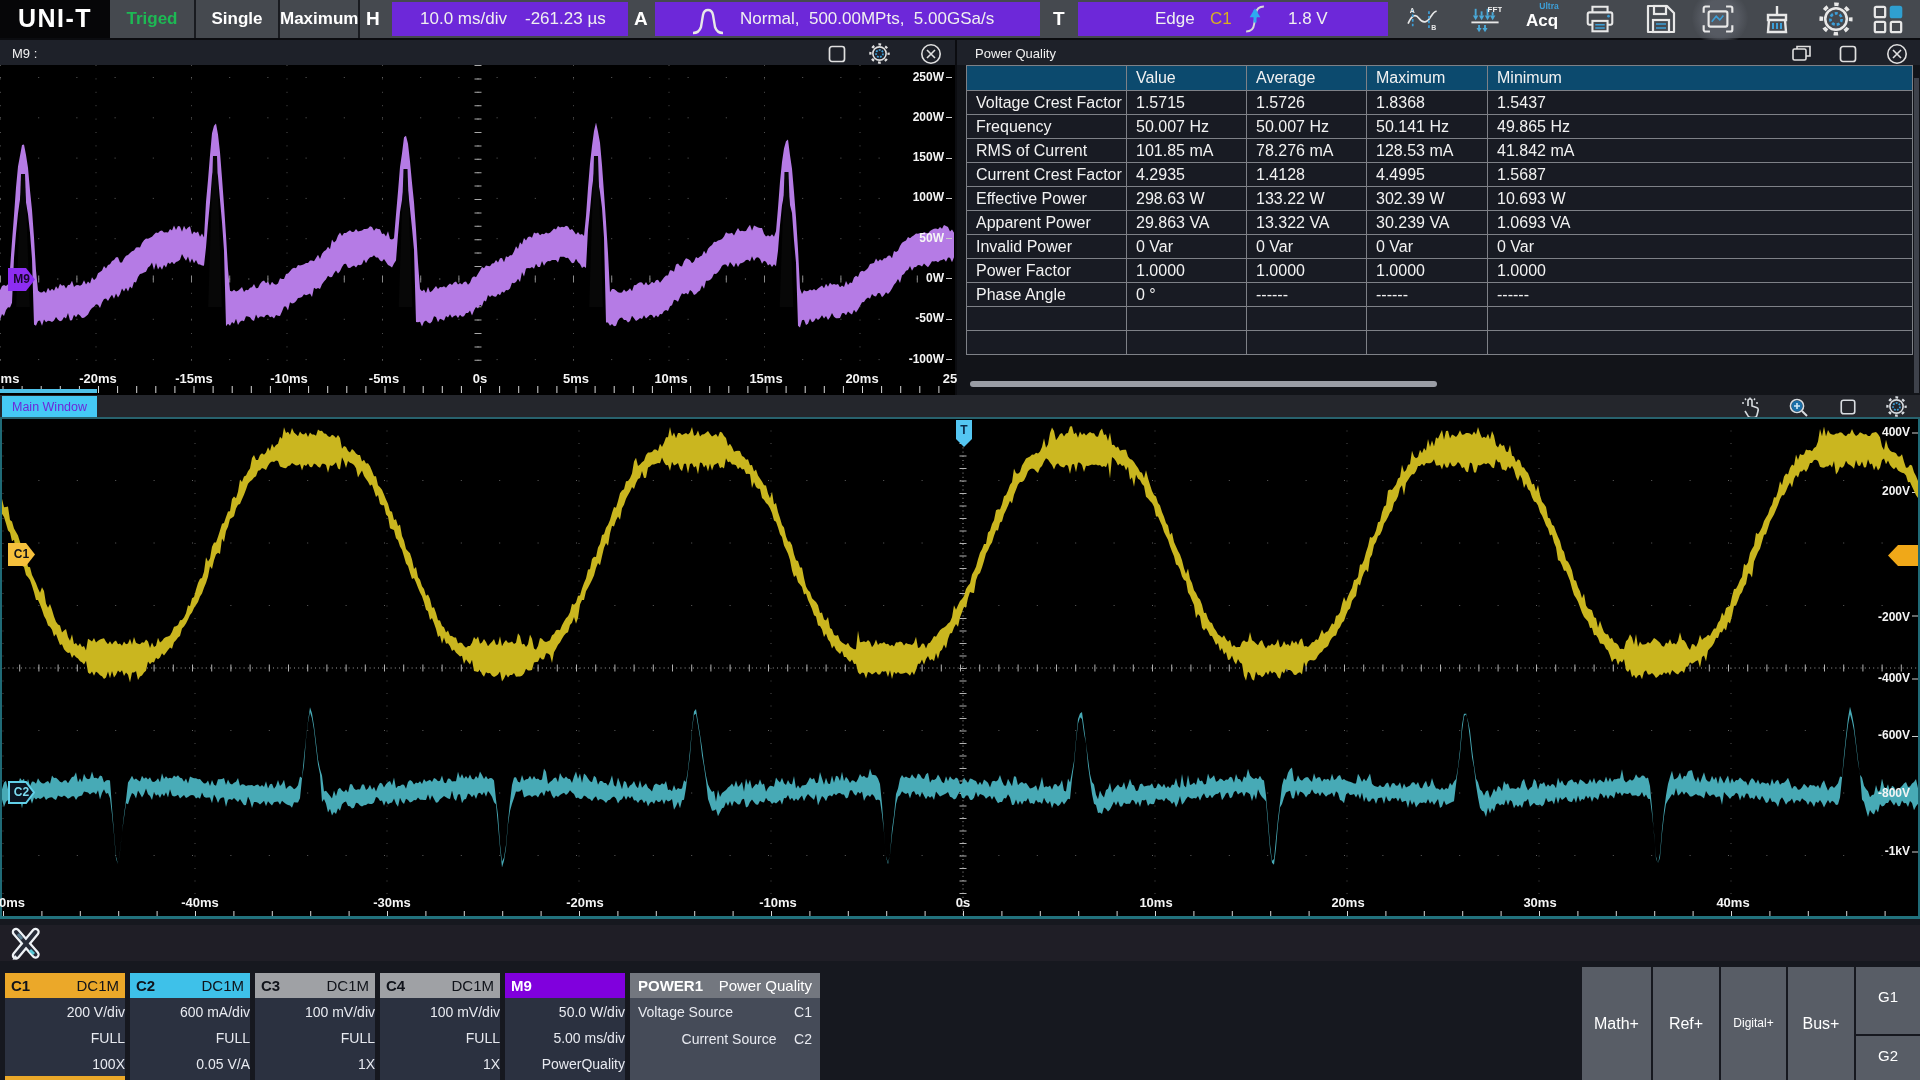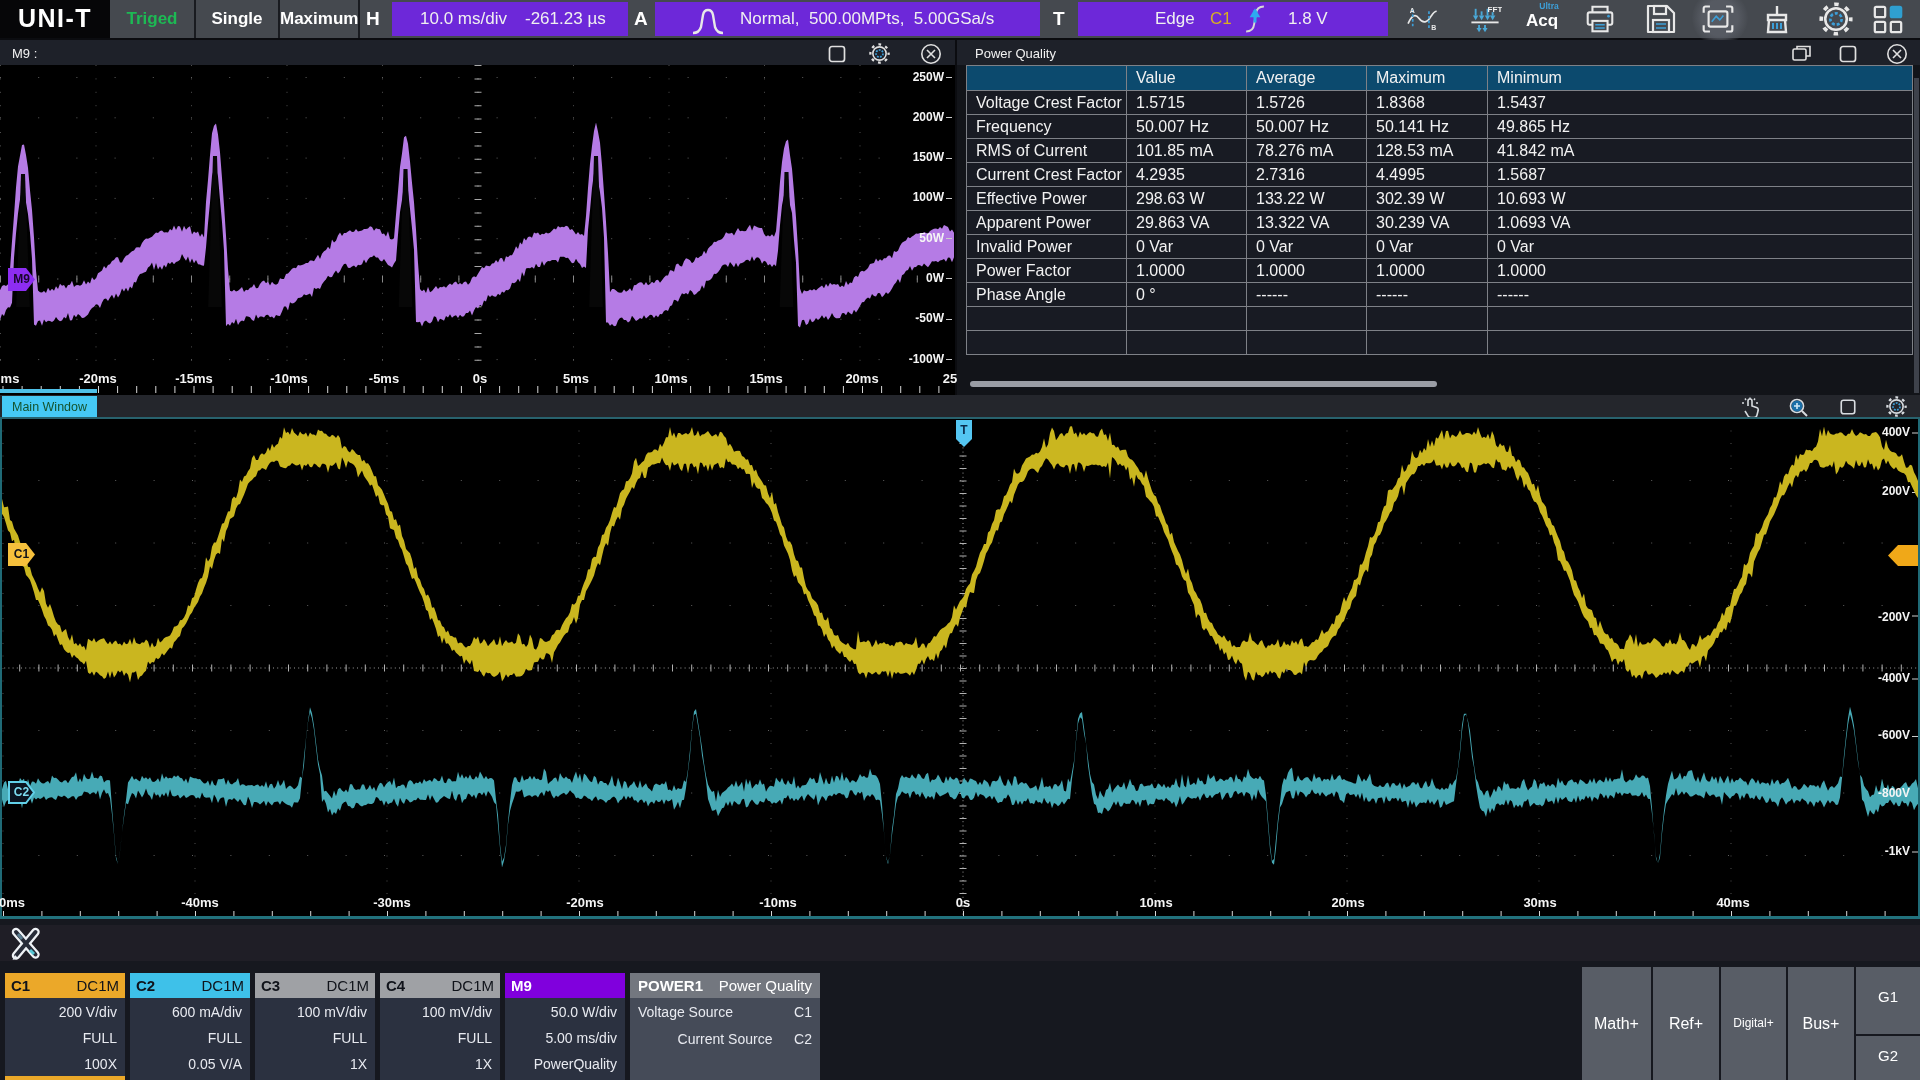--- a/index.html
+++ b/index.html
@@ -21,32 +21,32 @@
 #m9scroll{position:absolute;left:0;top:349px;width:97px;height:4px;background:#4fc1e9}
 
 #pqpanel{position:absolute;left:957px;top:40px;width:963px;height:355px;background:#121419}
 #pqtitle{position:absolute;left:0;top:0;width:963px;height:25px;background:#1e2129;color:#f2f2f2;font-size:13px;line-height:27px}
 #pqtable{position:absolute;left:9px;top:25px;width:947px;border-collapse:collapse;table-layout:fixed}
 #pqtable td{border:1px solid #7e8187;color:#f2f2f2;font-size:16px;height:24px;padding:0 0 0 9px;background:#181b23;white-space:nowrap;overflow:hidden}
 #pqtable tr.hdr td{background:#0c4a6e;height:25px}
 #pqscroll{position:absolute;left:13px;top:341px;width:467px;height:6px;background:#9a9da5;border-radius:3px}
 
 #mwtab{position:absolute;left:0;top:395px;width:1920px;height:23px;background:#24262c}
-#mwtabbtn{position:absolute;left:2px;top:1px;width:95px;height:22px;background:#45c9f5;color:#14532d;font-size:12.5px;text-align:center;line-height:22px}
+#mwtabbtn{position:absolute;left:2px;top:1px;width:95px;height:22px;background:#45c9f5;color:#6d28d9;font-size:12.5px;text-align:center;line-height:22px}
 #mwarea{position:absolute;left:0;top:418px;width:1920px;height:500px;background:#000;border-left:2px solid #1f6a76;border-right:2px solid #1f6a76}
 #mwborder{position:absolute;left:0;top:916px;width:1920px;height:3px;background:#22727d}
 .vlab{position:absolute;color:#f5f5f5;font-size:12px;font-weight:bold;text-align:right;width:46px}
 .badge{position:absolute;width:27px;height:23px;color:#10131a;font-size:12px;font-weight:bold;text-align:center;line-height:23px}
 .badge svg{position:absolute;left:0;top:0}
 .badge span{position:relative}
 
 #botstrip{position:absolute;left:0;top:919px;width:1920px;height:161px;background:#16181f}
 .chbox{position:absolute;top:973px;width:120px;height:107px;background:#2b3140}
 .chhead{position:absolute;left:0;top:0;width:100%;height:25px;font-size:15px;line-height:25px;font-weight:bold}
-.chrow{position:absolute;width:100%;text-align:right;padding-right:8px;color:#e8eaf0;font-size:14px}
+.chrow{position:absolute;width:100%;text-align:right;color:#e8eaf0;font-size:14px}
 .btn{position:absolute;top:967px;height:113px;background:#585d66;color:#fff;font-size:15px;text-align:center}
 </style></head>
 <body>
 <div id="root">
 
 <div id="topbar">
   <div id="logo">UNI-T</div>
   <div class="tbtn" style="left:110px;width:84px;color:#1db954">Triged</div>
   <div class="tsep" style="left:194px"></div>
   <div class="tbtn" style="left:196px;width:82px">Single</div>
@@ -280,21 +280,21 @@
 <tr>
             <td>RMS of Current</td>
             <td>101.85 mA</td>
             <td>78.276 mA</td>
             <td>128.53 mA</td>
             <td>41.842 mA</td>
           </tr>
 <tr>
             <td>Current Crest Factor</td>
             <td>4.2935</td>
-            <td>2.7316</td>
+            <td>1.4128</td>
             <td>4.4995</td>
             <td>1.5687</td>
           </tr>
 <tr>
             <td>Effective Power</td>
             <td>298.63 W</td>
             <td>133.22 W</td>
             <td>302.39 W</td>
             <td>10.693 W</td>
           </tr>

